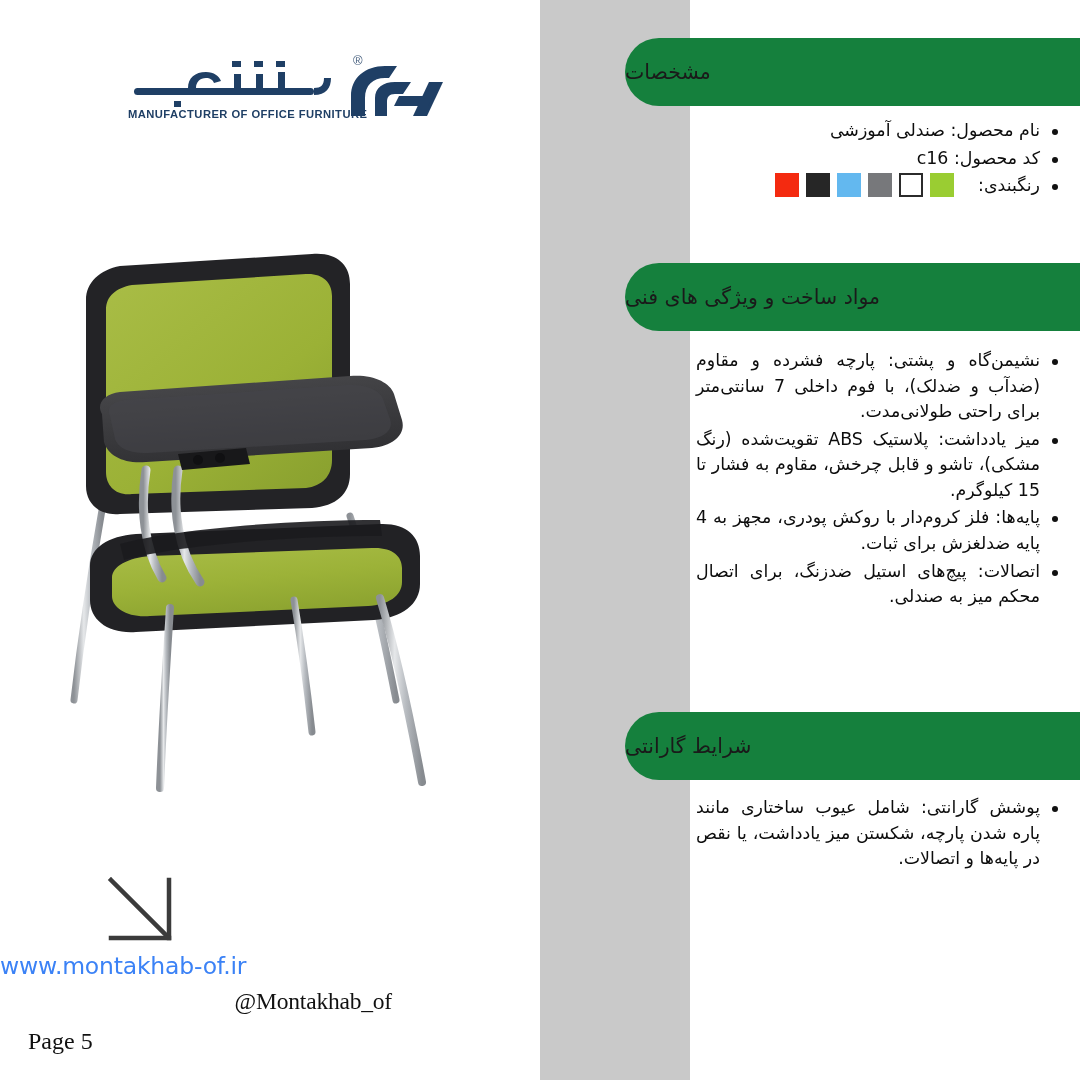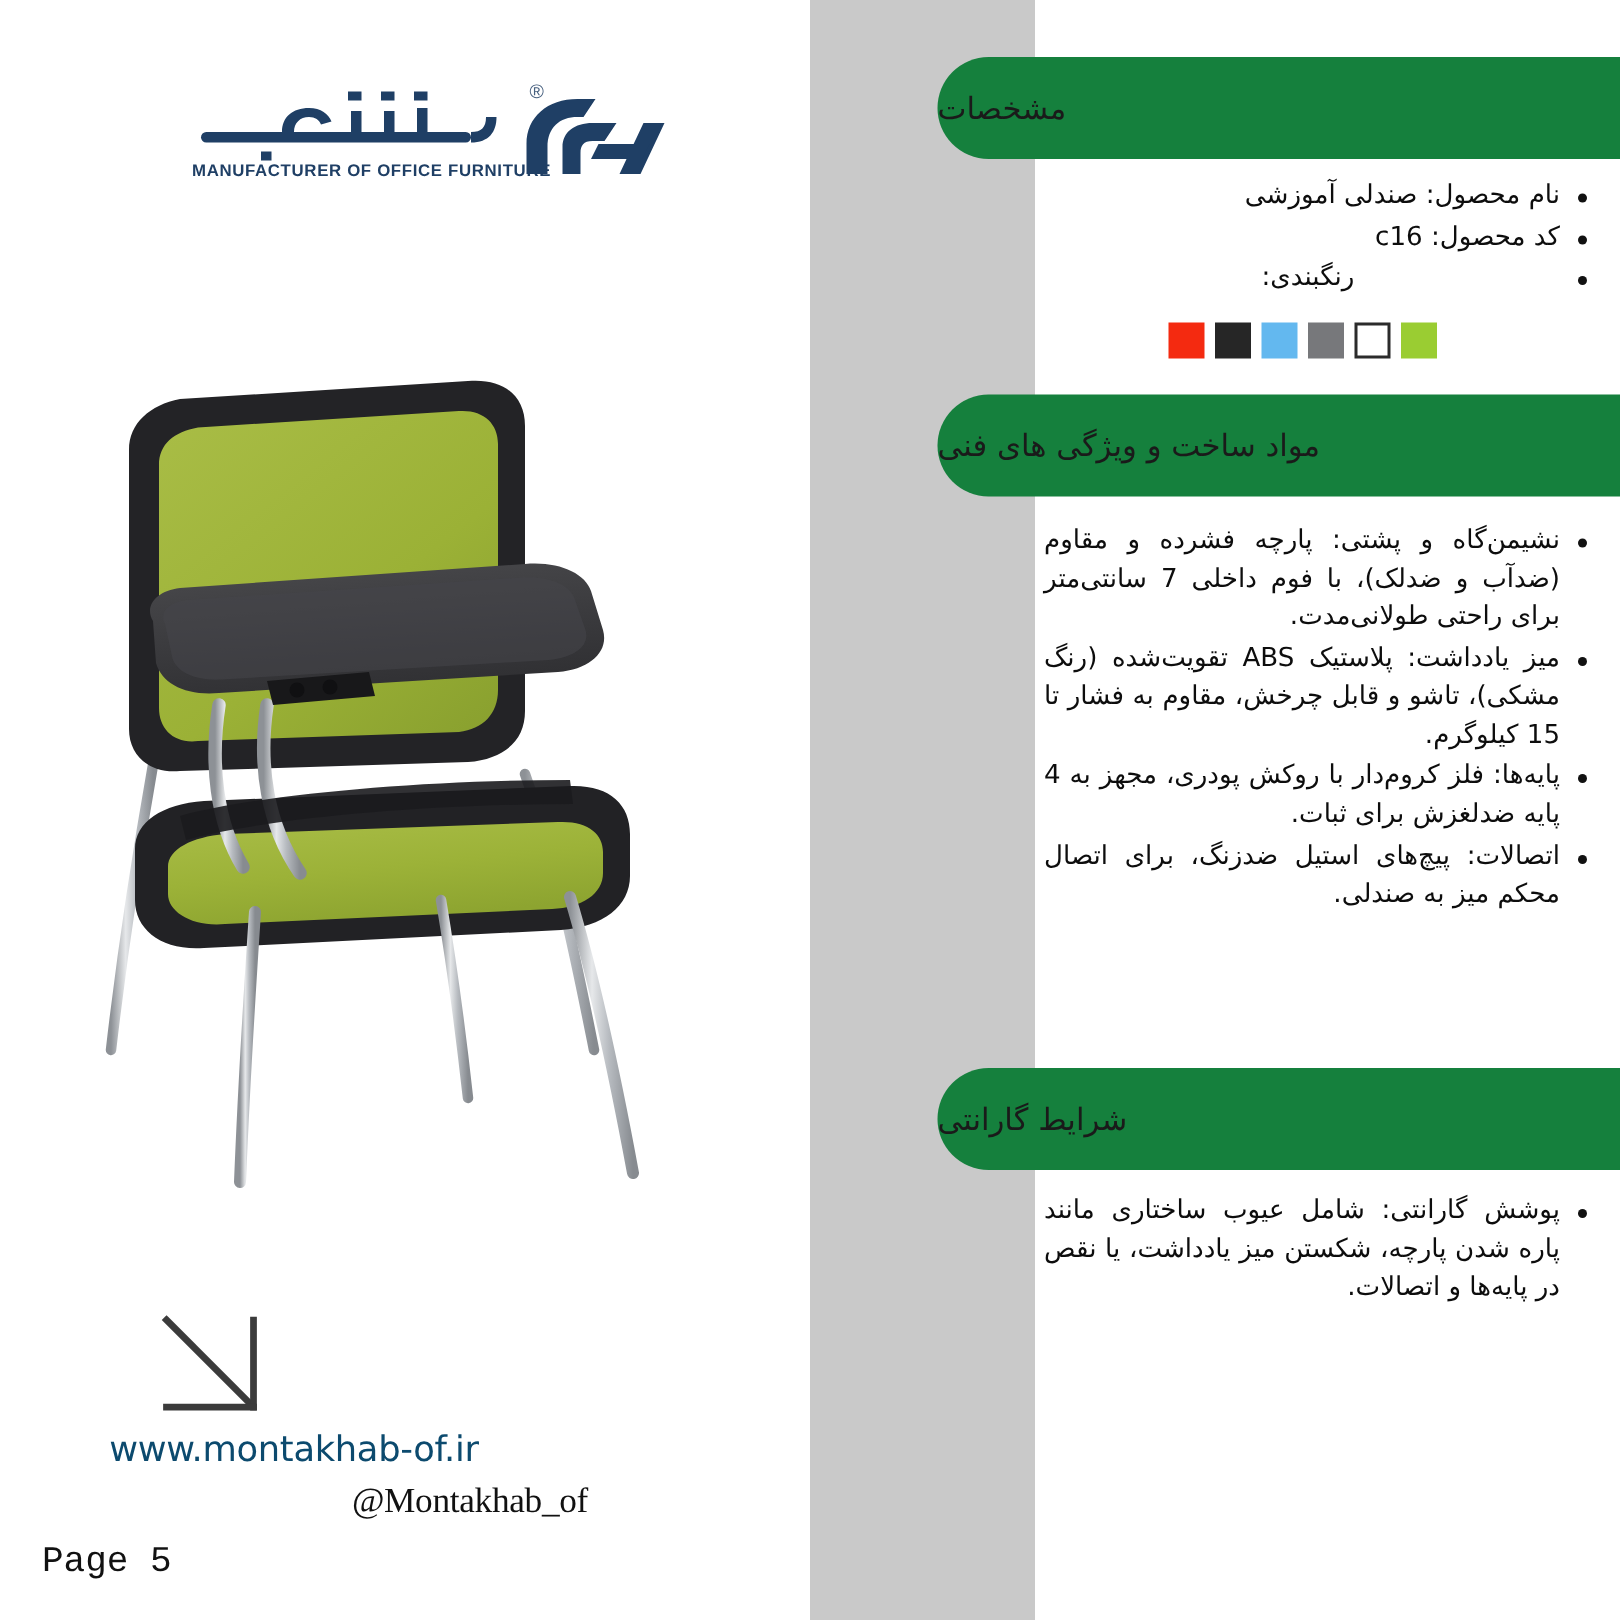--- a/index.html
+++ b/index.html
@@ -84,23 +84,23 @@
   .arrow-icon{
     position:absolute;
     left:107px;top:14px;
     width:70px;height:70px;
   }
   .arrow-icon svg{display:block;}
   .site-url{
     position:absolute;
     left:0;top:952px;
     width:392px;
-    text-align:center;
+    text-align:left;
     font-size:23.5px;
-    color:#0c4a6e;
+    color:#3b82f6;
     direction:ltr;
     font-family:"DejaVu Sans",sans-serif;
     letter-spacing:-0.2px;
   }
   .social-handle{
     position:absolute;
     left:0;top:988px;
     width:392px;
     text-align:right;
     font-size:23.5px;
@@ -109,21 +109,21 @@
     font-family:Liberation Serif, serif;
     letter-spacing:-0.2px;
   }
   .page-num{
     position:absolute;
     left:28px;top:1028px;
     font-size:24px;
     color:#111111;
     direction:ltr;
     text-align:left;
-    font-family:Liberation Mono, monospace;
+    font-family:Liberation Serif, serif;
   }
 
   
   .right-col{
     position:absolute;
     left:690px;top:0;
     width:390px;height:1080px;
     background:#ffffff;
   }
 
@@ -184,22 +184,20 @@
     right:4px;top:11px;
     width:6px;height:6px;
     border-radius:50%;
     background:#111111;
   }
   li.tight{ text-align:right; }
 
   
   .swatch-line{
     display:flex;
-    flex-direction:column;
-    align-items:center;
     justify-content:flex-start;
     gap:16px;
     direction:rtl;
   }
   .swatch-label{
     font-size:17.4px;
     color:#0d0d0d;
     margin-left:8px;
     white-space:nowrap;
   }

